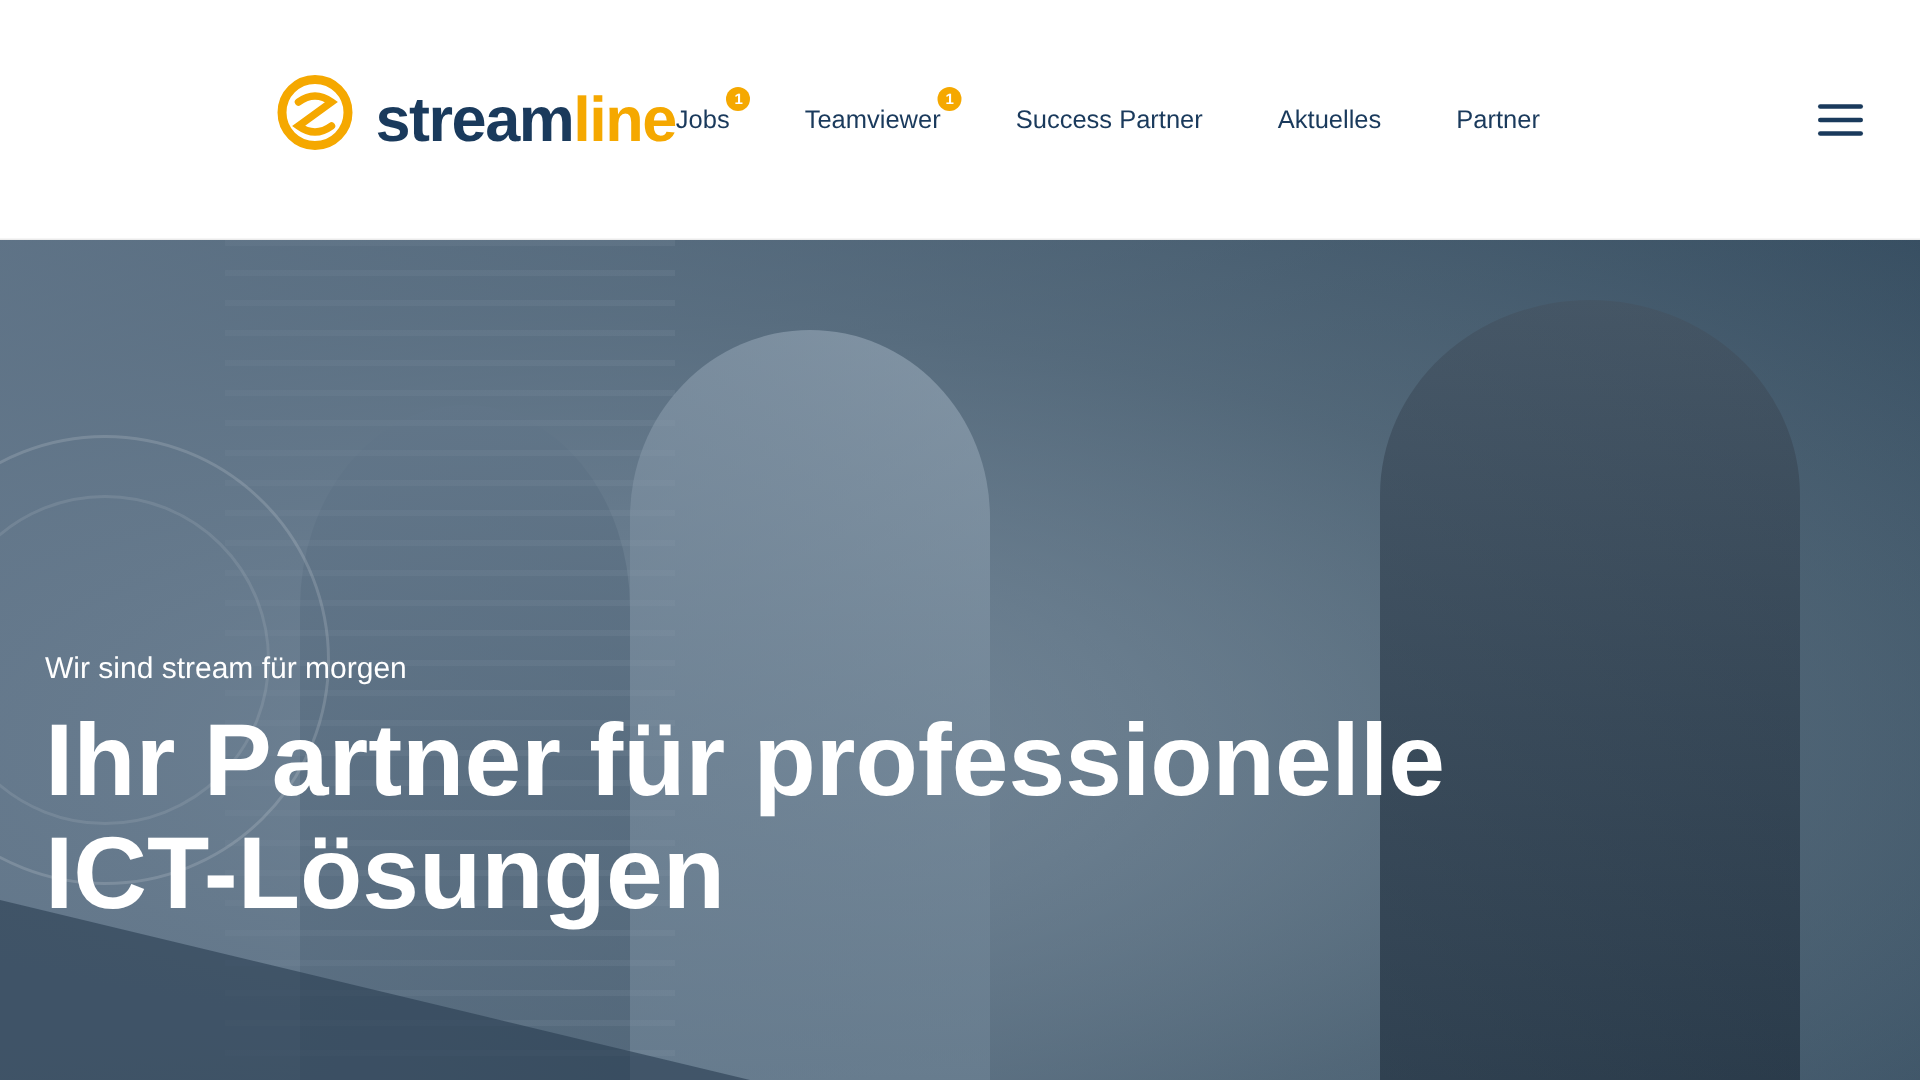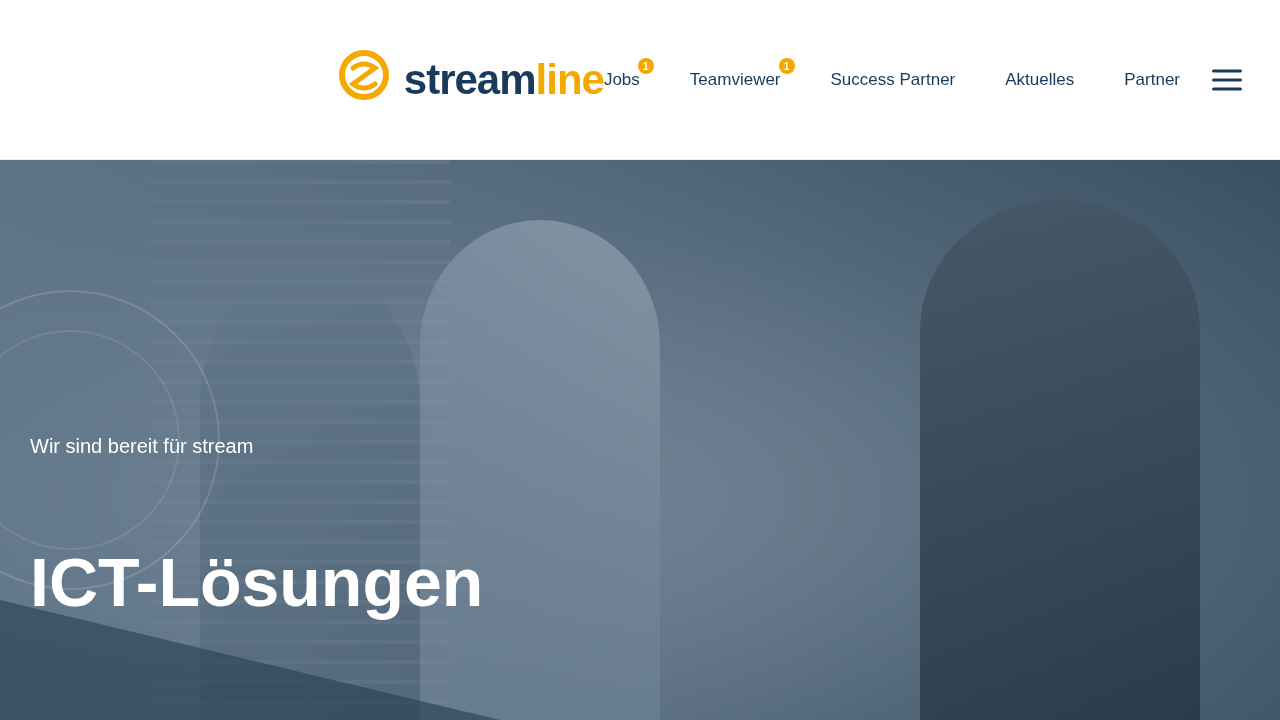--- a/index.html
+++ b/index.html
@@ -19,21 +19,21 @@
     .header {
       position: absolute;
       top: 0;
       left: 0;
       width: 1280px;
       height: 160px;
       background: #ffffff;
       z-index: 10;
       display: flex;
       align-items: center;
-      justify-content: flex-end;
+      justify-content: center;
       padding: 0 30px 0 30px;
     }
 
     .logo-container {
       display: flex;
       align-items: center;
       gap: 12px;
     }
 
     .logo-icon {
@@ -330,20 +330,20 @@
   </div>
 
   <div class="hero-bg"></div>
 
   <div class="hero-circle"></div>
   <div class="hero-circle-inner"></div>
 
   <div class="hero-diagonal"></div>
 
   <div class="hero-content">
-    <p class="hero-subtitle">Wir sind bereit für stream</p>
+    <p class="hero-subtitle">Wir sind stream für morgen</p>
     <h1 class="hero-title">
-      <br>
+      <span>Ihr Partner für professionelle</span><br>
       <span>ICT-Lösungen</span>
     </h1>
   </div>
 
 </section>
 
 </body></html>

